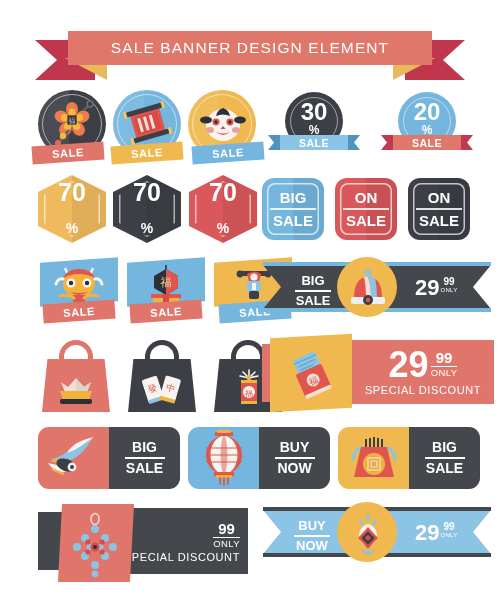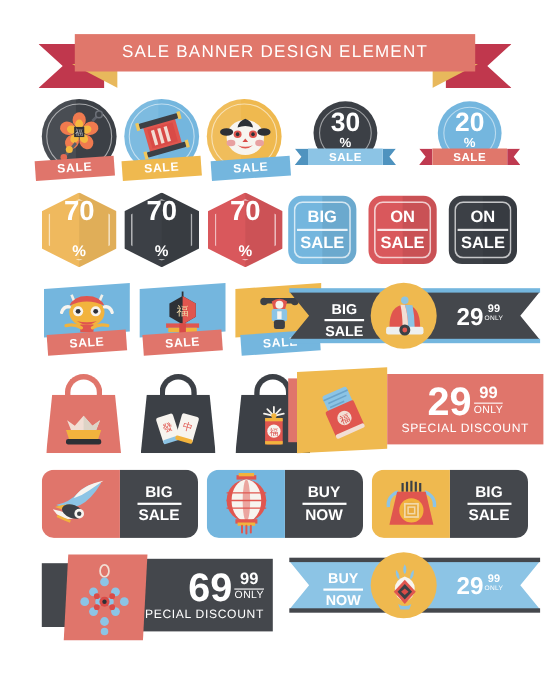--- a/index.html
+++ b/index.html
@@ -503,21 +503,20 @@
       <div class="t">BIG</div>
       <div class="rule"></div>
       <div class="t">SALE</div>
     </div>
   </div>
 
   <div class="item" style="left:38px;top:504px;width:212px;height:80px;">
     <div style="position:absolute;left:0;top:8px;width:50px;height:58px;background:#44474c;"></div>
     <div class="dpanel" style="left:36px;top:4px;width:174px;height:66px;background:#44474c;align-items:flex-end;padding-right:8px;box-sizing:border-box;">
       <div class="dprice">
-        <div class="n">69</div>
         <div class="side">
           <div class="c">99</div>
           <div class="hr"></div>
           <div class="only">ONLY</div>
         </div>
       </div>
       <div class="dsub">SPECIAL DISCOUNT</div>
     </div>
     <div style="position:absolute;left:22px;top:0;width:72px;height:78px;background:#e0756b;transform:skewX(-3deg);"></div>
     <svg style="position:absolute;left:28px;top:8px;" width="58" height="66" viewBox="0 0 58 66">

